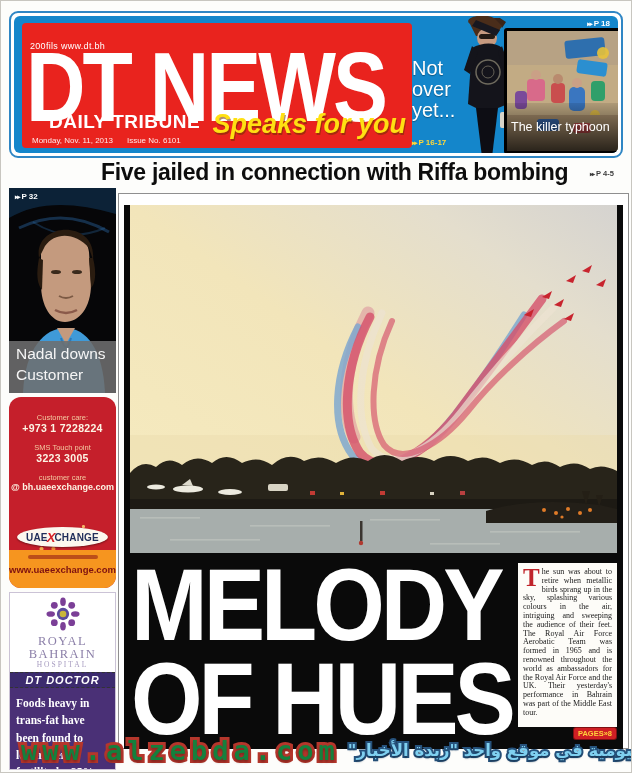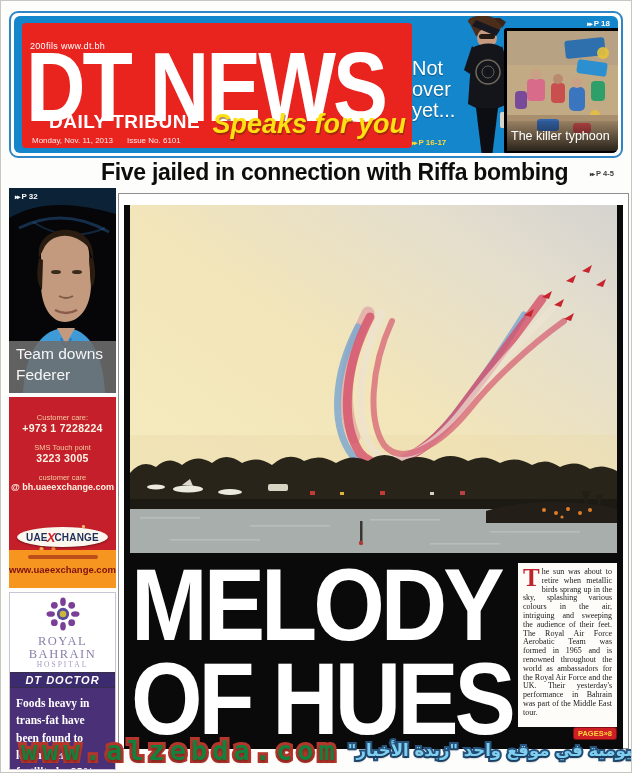--- a/index.html
+++ b/index.html
@@ -20,37 +20,37 @@
   .mast-dateline span{margin-right:14px;}
   .mast-slogan{position:absolute;right:6px;bottom:8px;font-size:27px;font-weight:bold;font-style:italic;
                color:#ffe012;text-shadow:1px 2px 0 rgba(110,50,0,.55);white-space:nowrap;}
   .teaser-title{position:absolute;left:398px;top:42px;width:56px;font-size:20px;line-height:1.05;color:#fff;
                 text-shadow:0 1px 1px rgba(0,0,0,.35);}
   .teaser-page{position:absolute;left:398px;top:122px;font-size:8px;font-weight:bold;color:#ffd83a;}
   .model-fig{position:absolute;left:428px;top:0;width:88px;height:141px;}
   .typhoon{position:absolute;left:490px;top:12px;width:120px;height:126px;background:#111;
            border:3px solid #000;border-radius:3px;overflow:hidden;}
   .typhoon svg{display:block;}
-  .typhoon-caption{position:absolute;left:0;right:0;bottom:0;padding:8px 4px;font-size:12.5px;color:#fff;
+  .typhoon-caption{position:absolute;left:0;right:0;bottom:0;padding:17px 4px;font-size:12.5px;color:#fff;
                    background:linear-gradient(to top,rgba(0,0,0,.75),rgba(0,0,0,.1));}
   .p19{position:absolute;right:8px;top:3px;font-size:8px;font-weight:bold;color:#fff;}
   .pm-icon{font-size:.8em;letter-spacing:-1px;margin-right:2px;}
 
   
   .topstory{position:absolute;left:100px;top:158px;width:460px;height:26px;text-align:center;}
   .topstory-h{font-size:23px;font-weight:bold;color:#0d0d0d;letter-spacing:-.3px;white-space:nowrap;}
   .topstory-page{position:absolute;left:589px;top:168px;font-size:7.5px;font-weight:bold;color:#3c3c3c;}
 
   
   .nadal{position:absolute;left:8px;top:187px;width:107px;height:205px;background:#000;overflow:hidden;}
   .nadal-page{position:absolute;left:6px;top:4px;font-size:8px;font-weight:bold;color:#fff;z-index:2;}
   .nadal-caption{position:absolute;left:0;right:0;bottom:0;height:52px;background:rgba(110,110,110,.88);
                  color:#f5f5f5;font-size:15.5px;line-height:1.35;padding:3px 7px;z-index:2;}
 
-  .uaead{position:absolute;left:8px;top:396px;width:107px;height:191px;background:#c51f2b;border-radius:0;
+  .uaead{position:absolute;left:8px;top:396px;width:107px;height:191px;background:#c51f2b;border-radius:12px;
          overflow:hidden;text-align:center;color:#f3d3ae;}
   .uaead .lbl{font-size:7.5px;margin-top:9px;color:#f3c9a0;}
   .uaead .val{font-size:10.5px;font-weight:bold;color:#fdf4e4;letter-spacing:.3px;}
   .uaead .val2{font-size:9px;font-weight:bold;color:#fdf4e4;}
   .uae-oval{position:absolute;left:8px;bottom:41px;width:91px;height:20px;background:#fcf7ee;border-radius:50%;
             display:flex;align-items:center;justify-content:center;box-shadow:0 1px 2px rgba(0,0,0,.4);}
   .uae-oval .b1{font-size:10px;font-weight:bold;color:#1f2d5a;letter-spacing:.2px;}
   .uae-oval .bx{font-size:13px;font-weight:bold;font-style:italic;color:#d42027;margin:0 -1px;}
   .orange-band{position:absolute;left:0;right:0;bottom:0;height:38px;background:#f6951f;}
   .tagline-decor{margin:5px auto 0;width:70px;height:4px;background:rgba(140,20,20,.55);border-radius:2px;}
@@ -186,21 +186,21 @@
       <ellipse cx="68" cy="84" rx="5" ry="2" fill="#3a2a1c"></ellipse>
       <path d="M50,108 Q57,112 64,108" stroke="#7c5a44" stroke-width="2" fill="none"></path>
       <path d="M46,122 Q57,128 68,122" stroke="#8a5a4a" stroke-width="2.5" fill="none"></path>
       <path d="M14,205 C16,160 36,140 56,140 C78,140 94,162 96,205 Z" fill="#3f9ad8"></path>
       <path d="M48,140 L57,156 66,140 Z" fill="#c49a7e"></path>
       <path d="M52,150 Q57,168 62,150" stroke="#2c7ab8" stroke-width="2" fill="none"></path>
     </svg>
     <div class="nadal-page">
       <span class="pm-icon">▸▸</span><span>P 32</span>
     </div>
-    <div class="nadal-caption">Team downs Federer</div>
+    <div class="nadal-caption">Nadal downs Customer</div>
   </div>
 
   <div class="uaead">
     <div class="lbl" style="margin-top:16px">Customer care:</div>
     <div class="val">+973 1 7228224</div>
     <div class="lbl">SMS Touch point</div>
     <div class="val">3223 3005</div>
     <div class="lbl">customer care</div>
     <div class="val2">@ bh.uaeexchange.com</div>
     <div class="fw" style="left:24px;top:128px;"></div>

